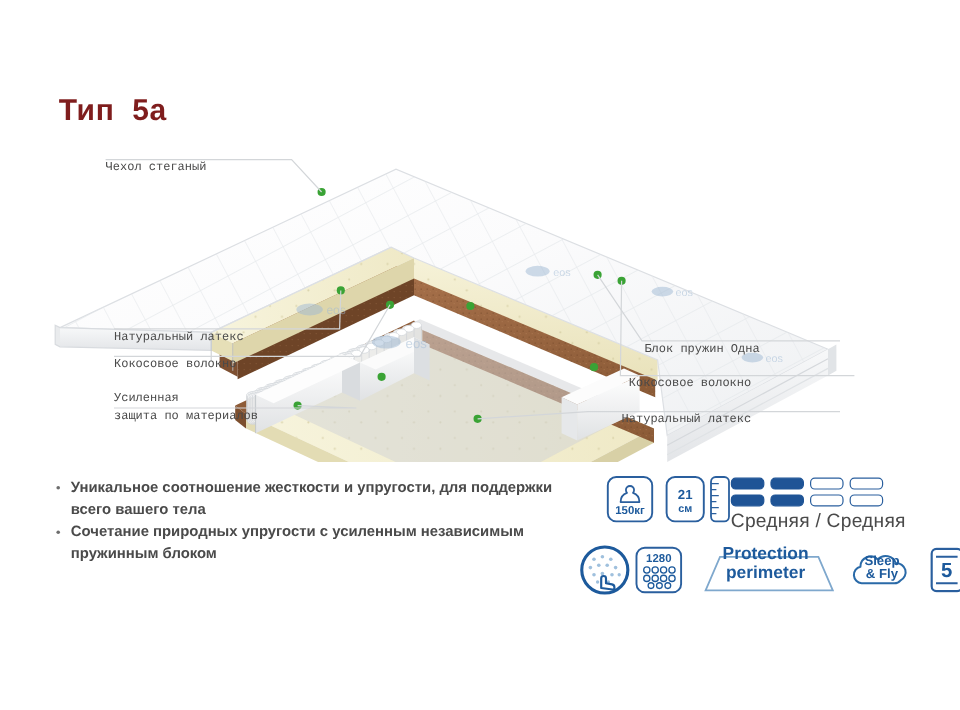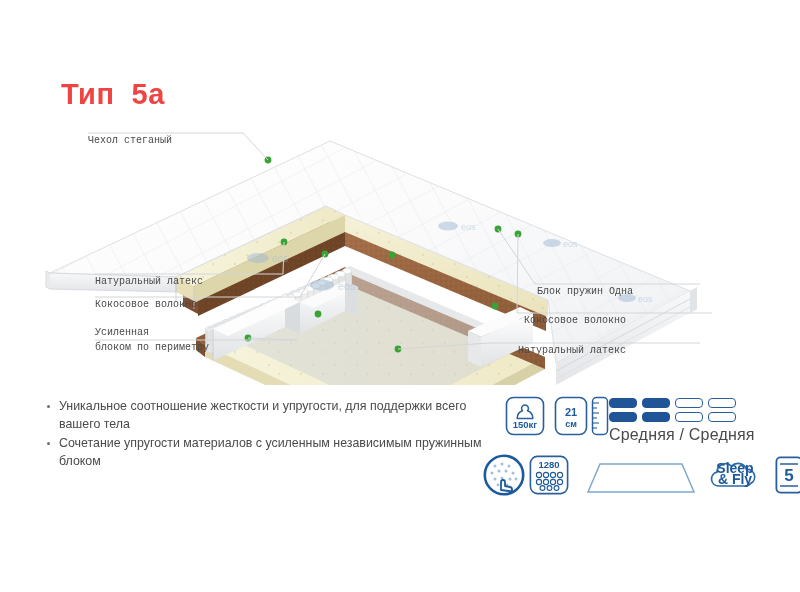--- a/index.html
+++ b/index.html
@@ -8,23 +8,23 @@
     background:#ffffff;
     font-family:"Liberation Sans","DejaVu Sans",sans-serif;
     overflow:hidden;
     position:relative;
     color:#444;
   }
   #root{position:relative;width:800px;height:592px;}
 
   
   .title{
-    position:absolute;left:61px;top:78px;
-    font-size:29px;font-weight:bold;
-    color:#ef4444;letter-spacing:.5px;
+    position:absolute;left:49px;top:78px;
+    font-size:25px;font-weight:bold;
+    color:#7f1d1d;letter-spacing:.5px;
     white-space:pre;
   }
 
   
   .callout{
     position:absolute;
     font-size:10px;
     color:#494949;
     line-height:15px;
     white-space:pre-line;
@@ -38,21 +38,21 @@
   
   #mattress{position:absolute;left:0px;top:95px;width:720px;height:290px;}
 
   
   .bullets{
     position:absolute;left:45px;top:398px;width:440px;
     font-size:12.4px;line-height:17.5px;color:#4a4a4a;
   }
   .bullets ul{margin:0;padding:0;list-style:none;}
   .bullets li{
-    position:relative;padding-left:14px;margin-bottom:2px;
+    position:relative;padding-left:14px;margin-bottom:2px;font-weight:bold;
   }
   .bullets li:before{
     content:"";position:absolute;left:2px;top:7px;
     width:3px;height:3px;border-radius:50%;background:#6d6d6d;
   }
 
   
   .specs{position:absolute;left:505px;top:396px;width:270px;height:120px;}
 
   
@@ -604,37 +604,37 @@
     <span>Чехол стеганый</span>
   </div>
   <div class="callout" style="left:95px;top:259px;">
     <span>Натуральный латекс</span>
   </div>
   <div class="callout" style="left:95px;top:282px;">
     <span>Кокосовое волокно</span>
   </div>
   <div class="callout" style="left:95px;top:310px;">
     <span>Усиленная
-блоком по периметру</span>
+защита по материалов</span>
   </div>
 
   <div class="callout right" style="left:537px;top:269px;">
     <span>Блок пружин Одна</span>
   </div>
   <div class="callout right" style="left:524px;top:298px;">
     <span>Кокосовое волокно</span>
   </div>
   <div class="callout right" style="left:518px;top:328px;">
     <span>Натуральный латекс</span>
   </div>
 
   <div class="bullets">
     <ul>
       <li><span>Уникальное соотношение жесткости и упругости, для поддержки всего вашего тела</span></li>
-      <li><span>Сочетание упругости материалов с усиленным независимым пружинным блоком</span></li>
+      <li><span>Сочетание природных упругости с усиленным независимым пружинным блоком</span></li>
     </ul>
   </div>
 
   <div class="specs">
 
     <svg width="40" height="40" style="position:absolute;left:0;top:0;" viewBox="0 0 40 40">
       <rect x="1.5" y="1.5" width="37" height="37" rx="7" fill="#fff" stroke="#2a5f9e" stroke-width="1.6"></rect>
       <path d="M20 9 a3.4 3.4 0 0 1 3.4 3.4 a3.4 3.4 0 0 1 -.9 2.3 c3.1 1.1 5.3 4 5.3 7.4 v.3 h-15.6 v-.3 c0 -3.4 2.2 -6.3 5.3 -7.4 a3.4 3.4 0 0 1 -.9 -2.3 a3.4 3.4 0 0 1 3.4 -3.4 z" fill="none" stroke="#2a5f9e" stroke-width="1.5" stroke-linejoin="round"></path>
       <text x="20" y="32" text-anchor="middle" font-family="Liberation Sans, sans-serif" font-size="9.5" font-weight="bold" fill="#1d5a9c">150кг</text>
     </svg>
@@ -710,29 +710,32 @@
           <circle cx="13.5" cy="33" r="2.4"></circle>
             <circle cx="20.5" cy="33" r="2.4"></circle>
           <circle cx="27.5" cy="33" r="2.4"></circle>
         </g>
       </svg>
 
       <div class="badge" style="left:95px;top:0;width:120px;height:42px;">
         <svg width="120" height="42" viewBox="0 0 120 42" style="position:absolute;left:0;top:0;">
           <path d="M10 38 L22 10 L104 10 L116 38 Z" fill="none" stroke="#7fa8cd" stroke-width="1.5"></path>
         </svg>
+        <div style="position:absolute;left:0;top:1px;width:120px;text-align:center;
+                    font-size:14.5px;font-weight:bold;color:#1d5a9c;line-height:15.5px;white-space:pre-line;">Protection
+perimeter</div>
       </div>
 
       <div class="badge" style="left:222px;top:2px;width:60px;height:38px;">
         <svg width="60" height="38" viewBox="0 0 60 38" style="position:absolute;left:0;top:0;">
           <path d="M13 30 a7 7 0 0 1 -1 -13.8 a8.5 8.5 0 0 1 14.5 -6 a9 9 0 0 1 15 3.2
                    a7.5 7.5 0 0 1 4 14.2 a7 7 0 0 1 -6.5 2.4 z" fill="#fff" stroke="#2a6aa8" stroke-width="1.7" stroke-linejoin="round"></path>
         </svg>
         <div style="position:absolute;left:0;top:7px;width:60px;text-align:center;
-                    font-size:14px;font-weight:bold;color:#1d5a9c;line-height:10.5px;white-space:pre-line;">Sleep
+                    font-size:11px;font-weight:bold;color:#1d5a9c;line-height:10.5px;white-space:pre-line;">Sleep
 &amp; Fly</div>
       </div>
 
       <svg class="badge" style="left:292px;top:2px;" width="28" height="38" viewBox="0 0 28 38">
         <rect x="1.4" y="1.4" width="25.2" height="35.2" rx="4" fill="#fff" stroke="#2a5f9e" stroke-width="1.8"></rect>
         <path d="M5 8 L23 8 M5 30 L23 30" stroke="#2a5f9e" stroke-width="1.6"></path>
         <text x="14" y="25" text-anchor="middle" font-family="Liberation Sans, sans-serif" font-size="17" font-weight="bold" fill="#1d5a9c">5</text>
       </svg>
 
     </div>

